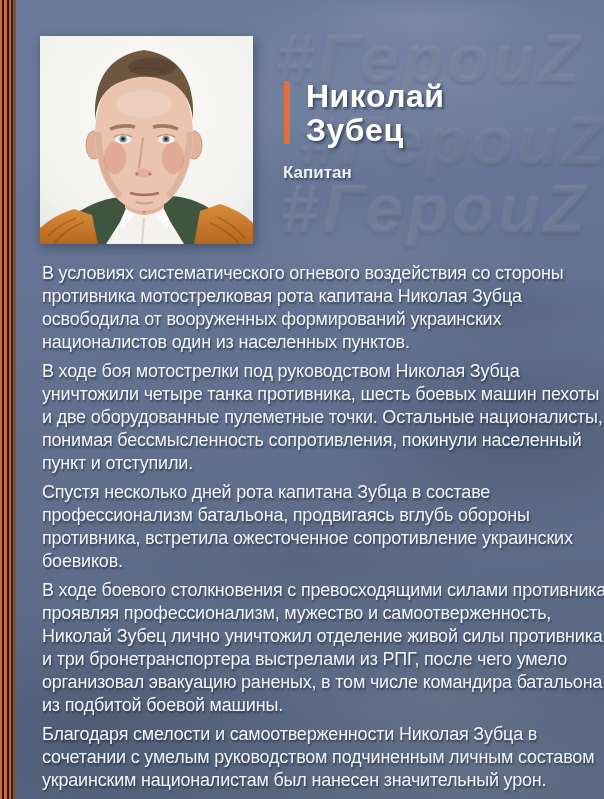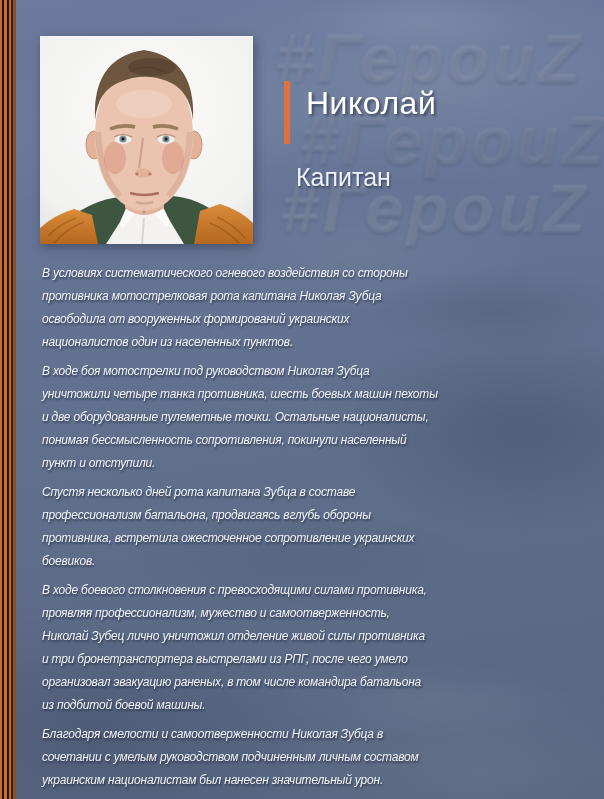--- a/index.html
+++ b/index.html
@@ -68,47 +68,46 @@
   }
   .photo svg { display: block; width: 213px; height: 208px; filter: blur(0.4px); }
   
   .accent-bar {
     position: absolute; left: 284px; top: 81px;
     width: 6px; height: 63px;
     background: #e2703a;
   }
   
   .name {
-    position: absolute; left: 306px; top: 86px;
-    font-size: 32px; font-weight: normal;
+    position: absolute; left: 306px; top: 79px;
+    font-size: 32px; font-weight: bold;
     line-height: 34px;
     color: #ffffff;
     letter-spacing: 0.5px;
     text-shadow: 2px 2px 3px rgba(18,24,42,0.55);
   }
   
   .rank {
-    position: absolute; left: 296px; top: 163px;
-    font-size: 25px; font-weight: normal;
+    position: absolute; left: 283px; top: 163px;
+    font-size: 17px; font-weight: bold;
     color: #eef1f7;
     text-shadow: 1px 2px 2px rgba(18,24,42,0.5);
   }
   
   .body-text {
     position: absolute; left: 42px; top: 262px; width: 560px;
   }
   .body-text p {
     margin: 0 0 6px 0;
-    font-size: 12px;
+    font-size: 18px;
     line-height: 23px;
     letter-spacing: -0.2px;
     color: #f2f4f9;
     text-shadow: 1px 2px 2px rgba(15,20,35,0.55);
     white-space: pre;
-    font-style: italic;
   }
 </style>
 </head>
 <body>
 
 <div class="stage">
 
   <div class="bg-texture"></div>
 
   <div class="wm wm1">#ГероиZ</div>
@@ -187,20 +186,21 @@
       <path d="M90,157 Q104,161 119,157" stroke="#a96e60" stroke-width="2.5" fill="none"></path>
       <path d="M96,166 Q104,169 113,166" stroke="rgba(160,100,85,0.35)" stroke-width="2" fill="none"></path>
       <circle cx="104" cy="176" r="1.5" fill="rgba(150,95,80,0.4)"></circle>
     </svg>
   </div>
 
   <div class="accent-bar"></div>
 
   <div class="name">
     <div>Николай</div>
+    <div>Зубец</div>
   </div>
 
   <div class="rank">Капитан</div>
 
   <div class="body-text">
     <p>В условиях систематического огневого воздействия со стороны
 противника мотострелковая рота капитана Николая Зубца
 освободила от вооруженных формирований украинских
 националистов один из населенных пунктов.</p>
     <p>В ходе боя мотострелки под руководством Николая Зубца

